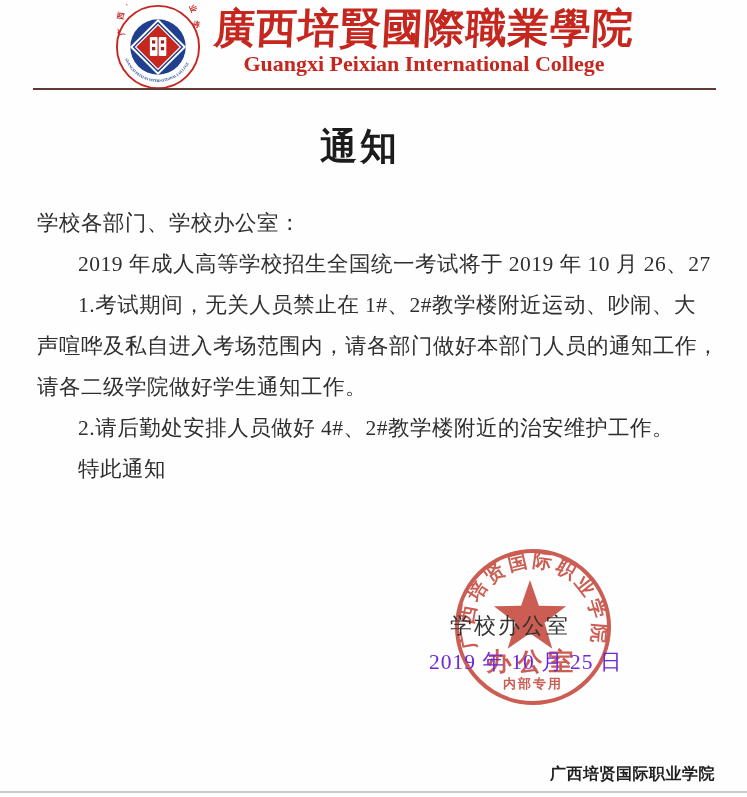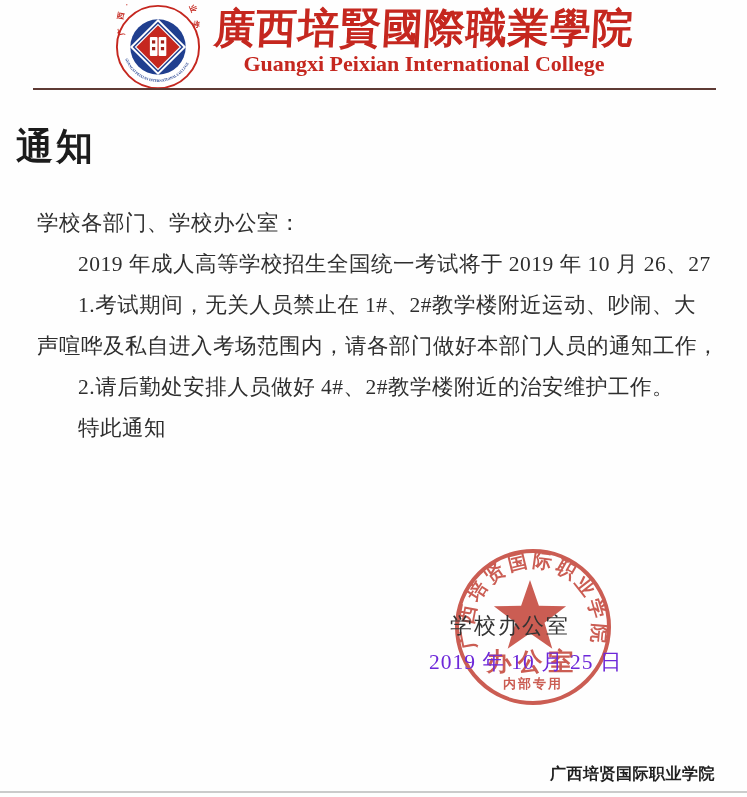--- a/index.html
+++ b/index.html
@@ -44,23 +44,23 @@
   .header-rule {
     position: absolute;
     top: 88px; left: 33px;
     width: 683px; height: 2px;
     background: #5e3a34;
   }
 
   
   .doc-title {
     position: absolute;
-    top: 122px; left: 16px;
+    top: 122px; left: 0;
     width: 720px;
-    text-align: left;
+    text-align: center;
     font-size: 37px;
     font-weight: bold;
     color: #1c1c1c;
     letter-spacing: 3px;
   }
 
   
   .body-text {
     position: absolute;
     top: 203px; left: 37px; right: 34px;
@@ -150,20 +150,21 @@
   </div>
   <div class="header-rule"></div>
 
   <div class="doc-title">通知</div>
 
   <div class="body-text">
     <div class="body-line">学校各部门、学校办公室：</div>
     <div class="body-line indent">2019 年成人高等学校招生全国统一考试将于 2019 年 10 月 26、27</div>
     <div class="body-line indent">1.考试期间，无关人员禁止在 1#、2#教学楼附近运动、吵闹、大</div>
     <div class="body-line">声喧哗及私自进入考场范围内，请各部门做好本部门人员的通知工作，</div>
+    <div class="body-line">请各二级学院做好学生通知工作。</div>
     <div class="body-line indent">2.请后勤处安排人员做好 4#、2#教学楼附近的治安维护工作。</div>
     <div class="body-line indent">特此通知</div>
   </div>
 
   <svg class="stamp-svg" viewBox="0 0 162 162">
     <circle cx="81" cy="81" r="76" fill="none" stroke="#c4473c" stroke-width="4"></circle>
     <path id="stampArc" d="M 24.6 101.5 A 60 60 0 1 1 137.4 101.5" fill="none"></path>
     <text font-size="19" font-weight="bold" fill="#c4473c">
       <textPath href="#stampArc" startOffset="0" textLength="224" lengthAdjust="spacing">广西培贤国际职业学院</textPath>
     </text>

